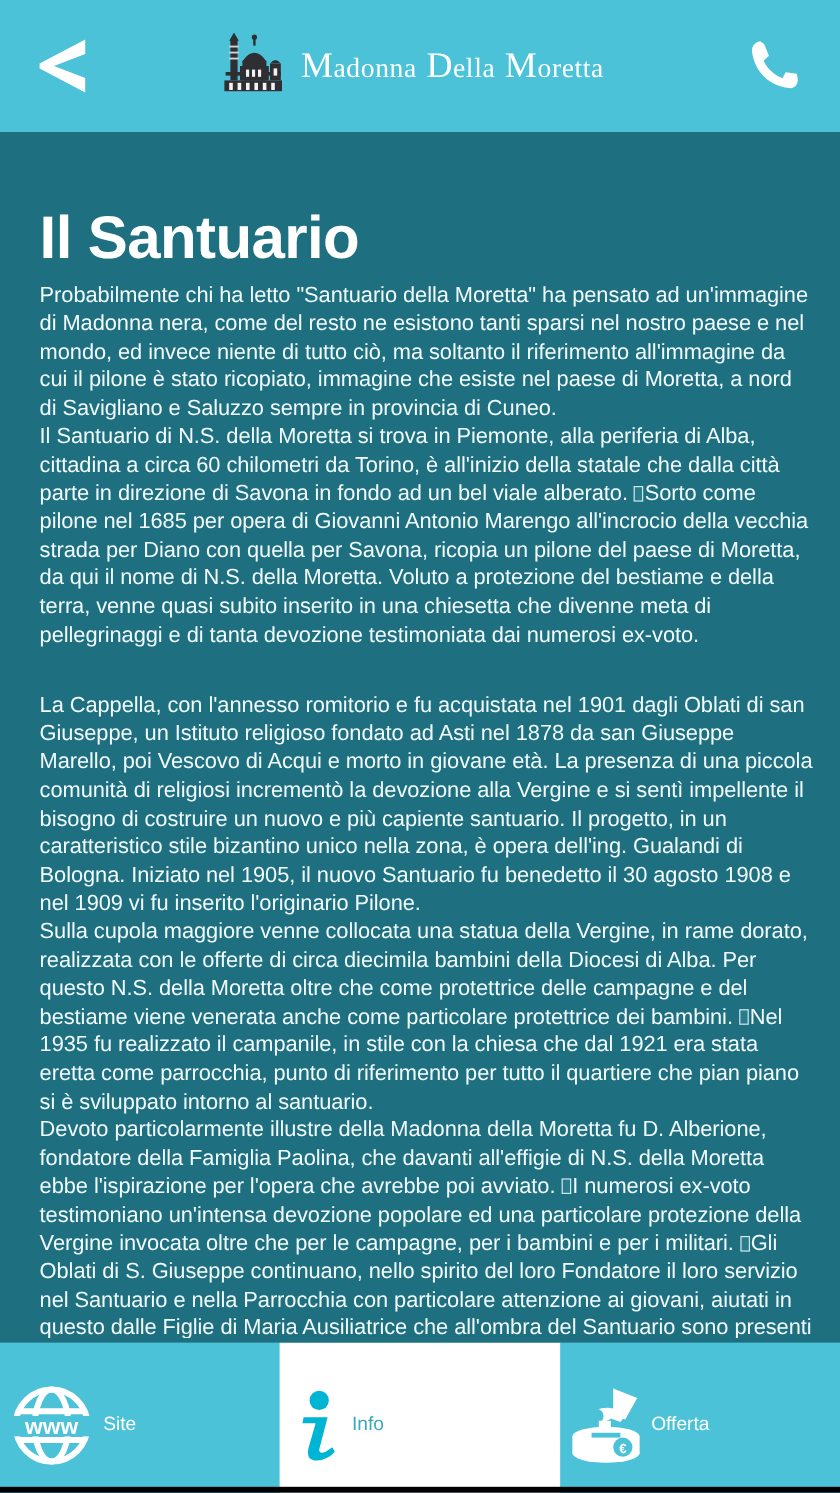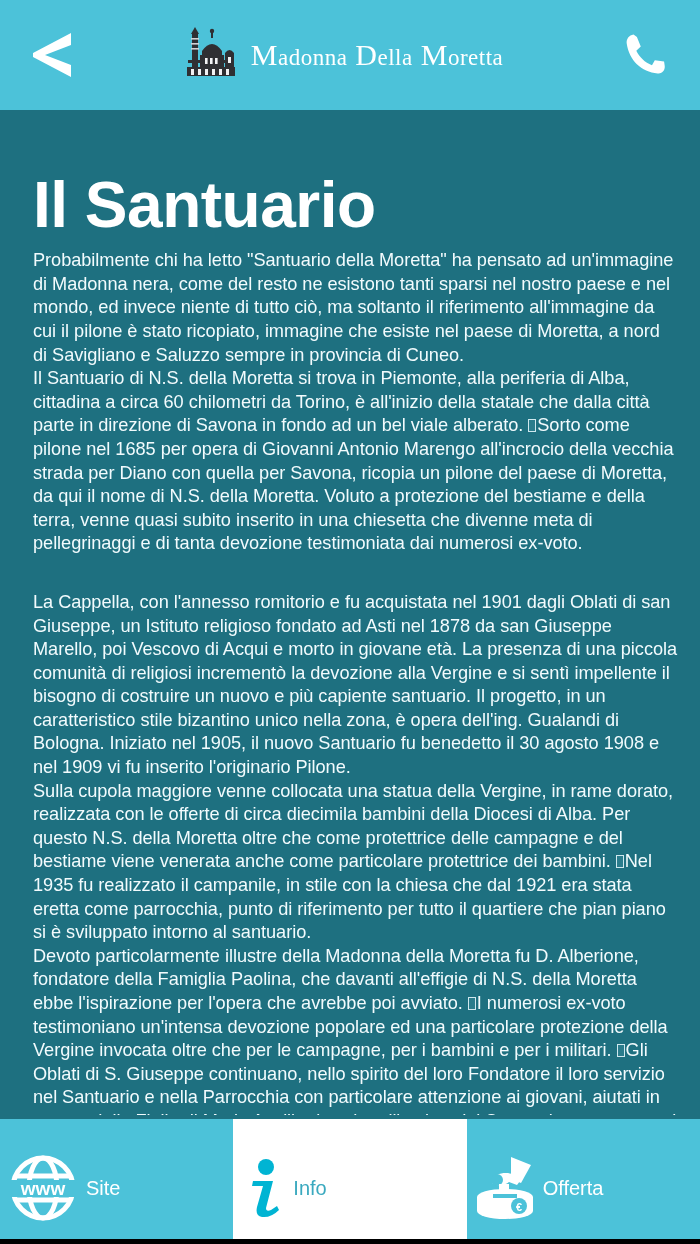--- a/index.html
+++ b/index.html
@@ -85,21 +85,21 @@
   
   .content {
     flex: 1 1 auto;
     background: #1e7080;
     padding: 62px 22px 0 33px;
     overflow: hidden;
   }
 
   .page-title {
     color: #ffffff;
-    font-size: 64px;
+    font-size: 50px;
     font-weight: bold;
     letter-spacing: -0.5px;
     line-height: 1.05;
     margin-bottom: 10px;
   }
 
   .article p {
     color: #f2fbfd;
     font-size: 18.2px;
     line-height: 23.6px;
@@ -139,21 +139,21 @@
 
   .nav-icon {
     height: 72px;
     display: flex;
     align-items: center;
     justify-content: center;
   }
 
   .nav-label {
     color: #ffffff;
-    font-size: 20px;
+    font-size: 16px;
     line-height: 20px;
     margin-top: -1px;
   }
   .nav-item.active .nav-label { color: #3aa9bf; }
 
   .nav-bottom-strip {
     position: absolute;
     left: 0; bottom: 0;
     width: 700px;
     height: 5px;

